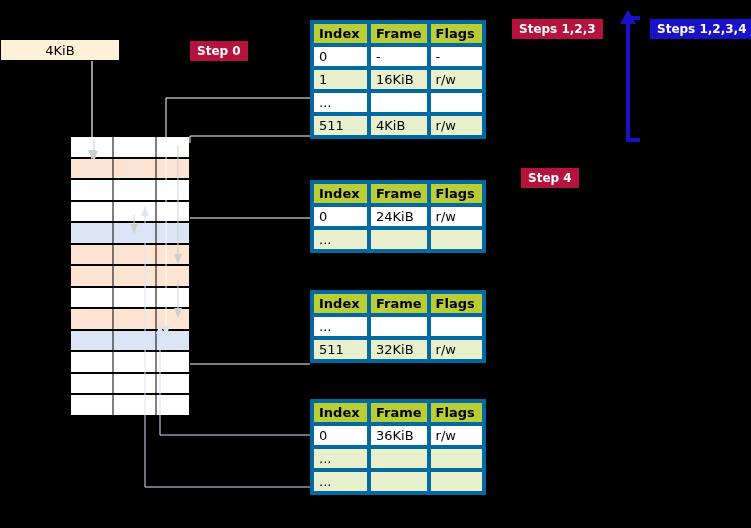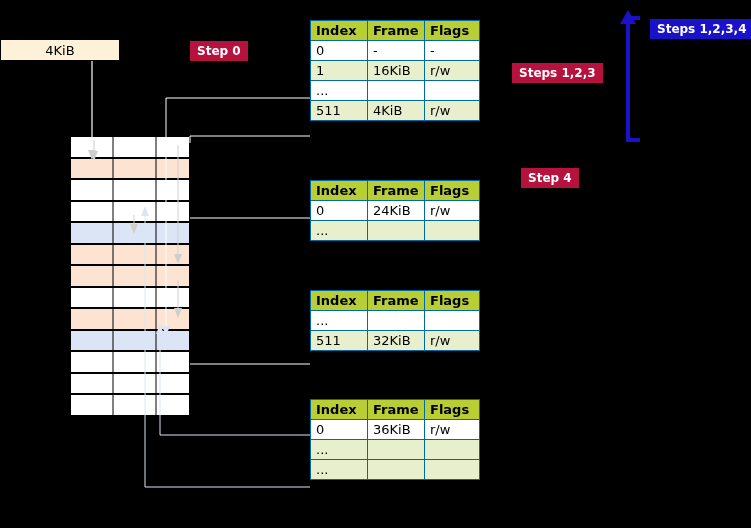--- a/index.html
+++ b/index.html
@@ -1,20 +1,20 @@
 <!DOCTYPE html>
 <html><head>
 <meta charset="utf-8">
 <style>
   html,body{margin:0;padding:0;background:#000;}
   body{width:751px;height:528px;position:relative;font-family:"DejaVu Sans",sans-serif;overflow:hidden;}
 
   
   .ptable{position:absolute;border-collapse:collapse;background:#ffffff;}
-  .ptable td,.ptable th{border:1px solid #0369a1;font-size:13px;padding:2px 5px;height:18px;box-sizing:border-box;color:#000;text-align:left;font-weight:normal;}
+  .ptable td,.ptable th{border:4px solid #0369a1;font-size:13px;padding:2px 5px;height:18px;box-sizing:border-box;color:#000;text-align:left;font-weight:normal;}
   .ptable th{background:#b9cd35;font-weight:bold;font-size:13px;}
   .ptable td.alt{background:#e8efcd;}
   .ptable td.white{background:#ffffff;}
   .col-index{width:57px;}
   .col-frame{width:57px;}
   .col-flags{width:55px;margin-left:28px;}
 
   
   .steplabel{position:absolute;font-size:12px;font-weight:bold;color:#ffffff;padding:3px 7px;white-space:nowrap;}
   .crimson{background:#b5123e;}
@@ -179,15 +179,15 @@
   </tr>
   <tr>
     <td class="alt">...</td>
     <td class="alt"></td>
     <td class="alt"></td>
   </tr>
 </tbody>
   </table>
 
 <div class="steplabel crimson" style="left:190px; top:41px;">Step 0</div>
-<div class="steplabel crimson" style="left:512px; top:19px;margin-top:44px;">Steps 1,2,3</div>
+<div class="steplabel crimson" style="left:512px; top:19px;">Steps 1,2,3</div>
 <div class="steplabel blue" style="left:650px; top:19px;">Steps 1,2,3,4</div>
 <div class="steplabel crimson" style="left:521px; top:168px;">Step 4</div>
 
 </body></html>

